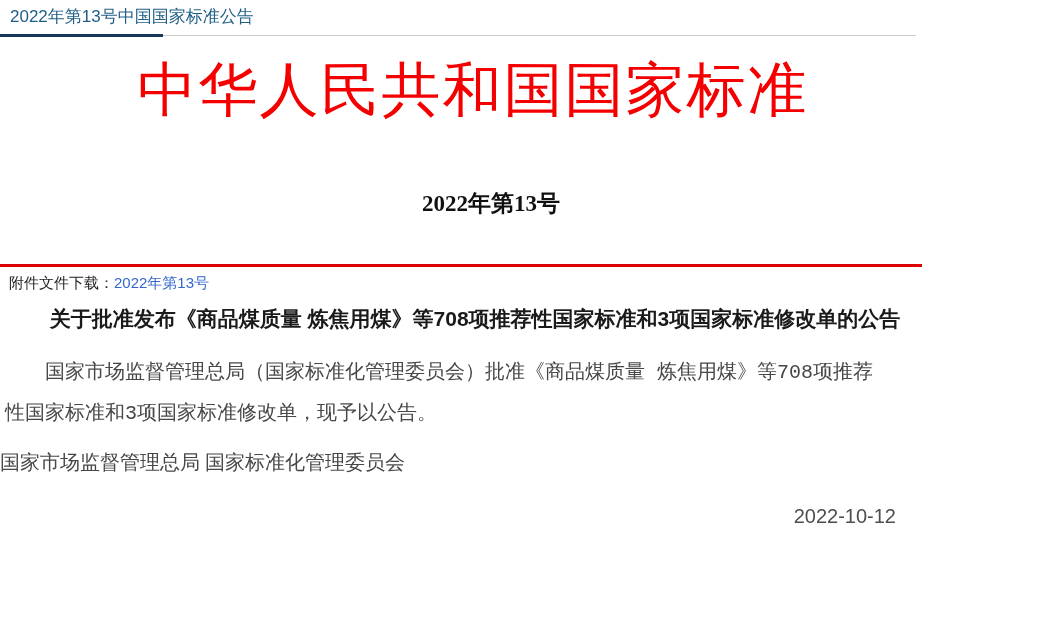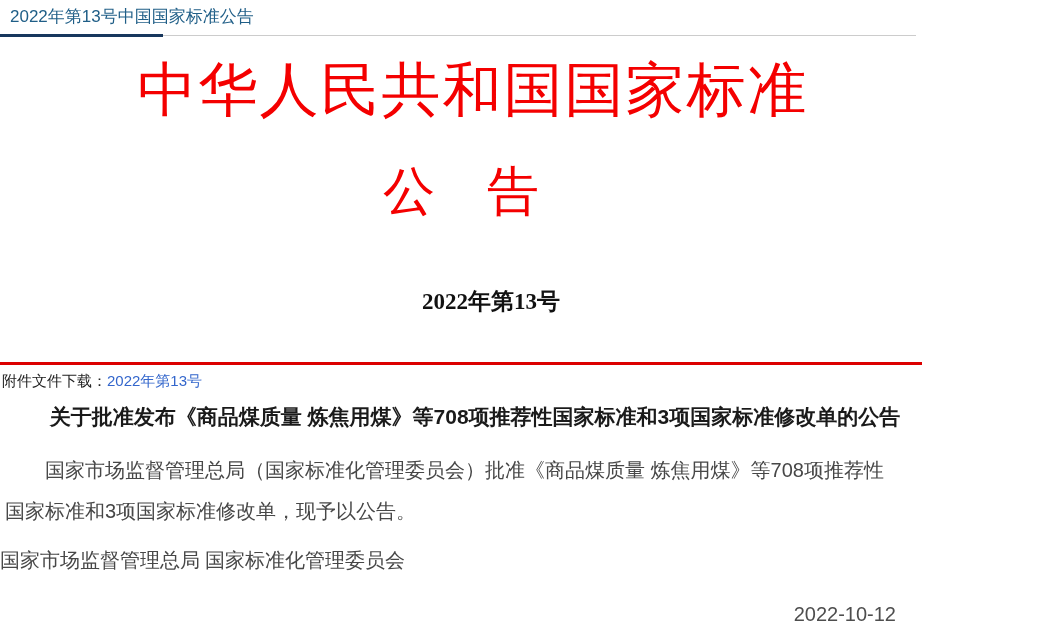--- a/index.html
+++ b/index.html
@@ -59,42 +59,42 @@
     font-family: "Liberation Serif", serif;
     font-weight: 700;
     font-size: 23px;
     line-height: 1;
     color: #111111;
   }
 
   
   .red-rule { margin-top: 49px; height: 3px; background: #dc0000; }
   .attachment-row {
-    padding: 5px 0 0 2px;
+    padding: 5px 0 0 9px;
     font-size: 15px;
     line-height: 22px;
     color: #222222;
   }
   .attachment-link { color: #3366cc; text-decoration: none; cursor: pointer; }
 
   
   .announce-heading {
     margin: 13px 0 0 0;
     padding-left: 28px;
     text-align: center;
     font-size: 21px;
     line-height: 1.1;
     font-weight: 700;
     color: #1a1a1a;
     font-family: "Liberation Sans", sans-serif;
   }
   .body-para {
     margin: 22px 32px 0 5px;
     text-indent: 40px;
-    font-family: Liberation Sans, sans-serif;
+    font-family: Liberation Mono, monospace;
     font-size: 20px;
     line-height: 41px;
     color: #474747;
   }
   .signature {
     margin-top: 18px;
     padding-right: 11px;
     font-family: "Liberation Serif", serif;
     font-size: 20px;
     line-height: 1;
@@ -118,21 +118,20 @@
   <div class="tabbar">
     <span class="tab-label">2022年第13号中国国家标准公告</span>
     <div class="tab-lines">
       <div class="tab-line-active"></div>
       <div class="tab-line-rest"></div>
     </div>
   </div>
 
   <h1 class="doc-title">中华人民共和国国家标准</h1>
 
-  <div class="doc-subtitle">公　告</div>
 
   <div class="issue-no">2022年第13号</div>
 
   <div class="red-rule"></div>
 
   <div class="attachment-row">
     <span>附件文件下载：</span><a href="#" class="attachment-link">2022年第13号</a>
   </div>
 
   <h2 class="announce-heading">关于批准发布《商品煤质量 炼焦用煤》等708项推荐性国家标准和3项国家标准修改单的公告</h2>

